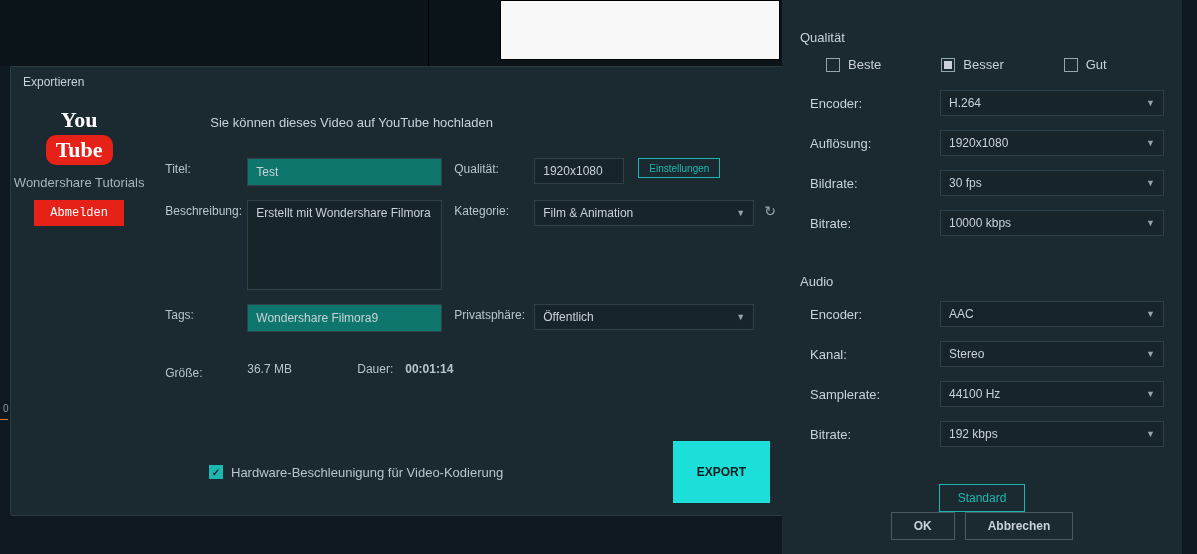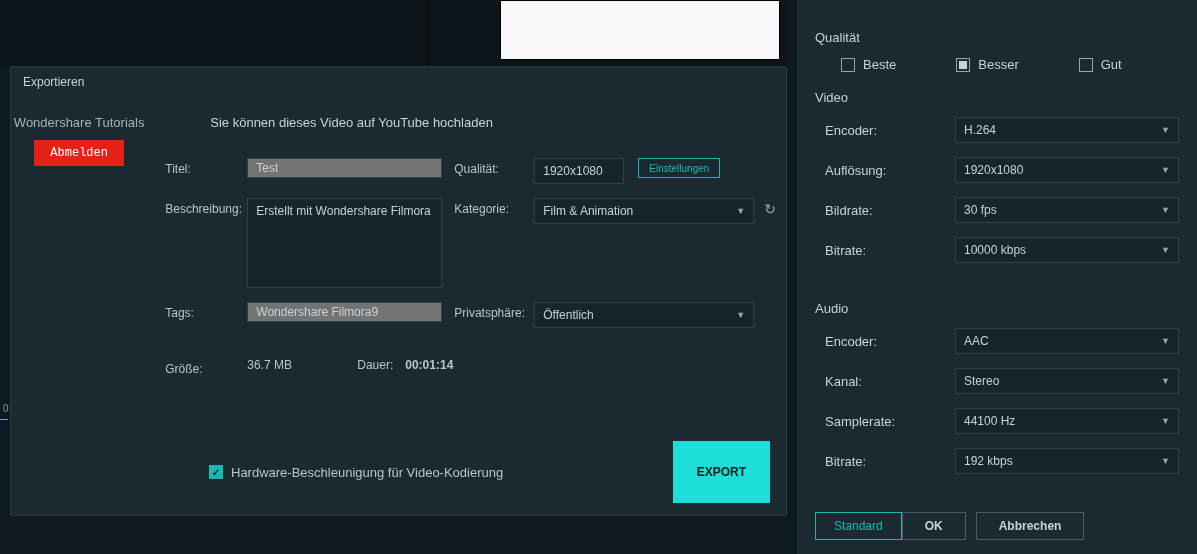--- a/index.html
+++ b/index.html
@@ -24,21 +24,21 @@
   .account-name { color: #a6b5bc; font-size: 13px; margin-top: 8px; }
   .logout-btn { background: #e62117; color: #fff; font-family: 'Courier New', monospace; font-size: 12px; border: none; padding: 6px 16px; margin-top: 10px; cursor: pointer; }
   
   .form-col { flex: 1; padding: 18px 10px 0 18px; }
   .intro { font-size: 13px; color: #c8d2d8; margin-bottom: 28px; margin-left: 45px; }
   
   .row { display: flex; align-items: flex-start; margin-bottom: 14px; }
   .lbl { width: 82px; font-size: 12px; color: #b8c5cb; padding-top: 4px; }
   .lbl2 { width: 80px; font-size: 12px; color: #b8c5cb; padding-top: 4px; text-align: left; }
   
-  .field { background: #737373; border: 1px solid #2f4048; color: #c8d2d8; font-size: 12px; padding: 5px 8px; height: 20px; }
+  .field { background: #0f766e; border: 1px solid #2f4048; color: #c8d2d8; font-size: 12px; padding: 5px 8px; height: 28px; }
   .field-195 { width: 195px; }
   .textarea { background: #17242a; border: 1px solid #2f4048; color: #c8d2d8; font-size: 12px; padding: 5px 8px; width: 195px; height: 90px; resize: none; font-family: inherit; }
   .qual-read { background: #17242a; border: 1px solid #2f4048; color: #c8d2d8; font-size: 12px; padding: 5px 8px; width: 90px; height: 26px; display: inline-flex; align-items: center; }
   .settings-btn { border: 1px solid #1bb8b2; color: #1bb8b2; background: transparent; font-size: 10px; padding: 4px 10px; height: 20px; margin-left: 14px; cursor: pointer; }
   
   .select { background: #17242a; border: 1px solid #2f4048; color: #c8d2d8; font-size: 12px; padding: 5px 8px; height: 26px; display: inline-flex; align-items: center; justify-content: space-between; cursor: pointer; }
   .sel-220 { width: 220px; }
   .chev { margin-left: 8px; font-size: 9px; color: #95a5ad; }
   
   .refresh-icon { margin-left: 10px; color: #95a5ad; font-size: 14px; cursor: pointer; padding-top: 3px; }
@@ -54,37 +54,37 @@
   .chk { width: 14px; height: 14px; border: 1px solid #1bb8b2; background: #1bb8b2; margin-right: 8px; display: inline-flex; align-items: center; justify-content: center; }
   .chk-mark { color: #0e1a20; font-size: 10px; font-weight: bold; }
   .export-btn { background: #1bdfd8; color: #0a2020; font-weight: bold; font-size: 12px; border: none; padding: 24px 24px; cursor: pointer; }
   
   
   .timeline-hint { position: absolute; left: 0; top: 393px; width: 10px; height: 30px; }
   .tl-num { color: #8a9aa2; font-size: 10px; position: absolute; left: 3px; top: 10px; }
   .tl-mark { position: absolute; left: 0; top: 26px; width: 8px; height: 1px; background: #d97f3e; }
   
   
-  .settings-panel { position: absolute; right: 0; top: 0; width: 400px; height: 554px; background: #1b2a31; padding: 4px 18px 0 18px; }
+  .settings-panel { position: absolute; right: 15px; top: 0; width: 400px; height: 554px; background: #1b2a31; padding: 4px 18px 0 18px; }
   .settings-panel-title { font-size: 11px; color: #6a7a82; margin-bottom: 14px; height: 12px; }
   
   .sec-title { font-size: 13px; color: #c8d2d8; margin-bottom: 12px; }
   .radio-row { display: flex; gap: 60px; margin-left: 26px; margin-bottom: 18px; }
   .radio { display: flex; align-items: center; cursor: pointer; }
   .radio-box { width: 14px; height: 14px; border: 1px solid #95a5ad; margin-right: 8px; display: inline-flex; align-items: center; justify-content: center; }
   .radio-dot { width: 8px; height: 8px; background: #c8d2d8; }
   .radio-label { font-size: 13px; color: #c8d2d8; }
   
   .s-row { display: flex; align-items: center; margin-bottom: 14px; }
   .s-lbl { width: 140px; font-size: 13px; color: #c8d2d8; padding-left: 10px; }
   .s-select { flex: 1; background: #17242a; border: 1px solid #2f4048; color: #c8d2d8; font-size: 12px; padding: 5px 8px; height: 26px; display: flex; align-items: center; justify-content: space-between; cursor: pointer; }
   
   .spacer-lg { height: 24px; }
   
-  .settings-footer { position: absolute; bottom: 14px; left: 18px; right: 18px; display: flex; align-items: center; }
+  .settings-footer { position: absolute; bottom: 14px; left: 18px; right: 18px; display: flex; justify-content: space-between; align-items: center; flex-direction: column; }
   .std-btn { border: 1px solid #1bb8b2; color: #1bb8b2; background: transparent; font-size: 12px; padding: 6px 18px; cursor: pointer; }
   .right-btns { display: flex; gap: 10px; }
   .ok-btn, .cancel-btn { border: 1px solid #4a5a62; color: #c8d2d8; background: transparent; font-size: 12px; padding: 6px 22px; cursor: pointer; font-weight: bold; }
 </style>
 </head>
 <body>
 
 <div class="top-preview-area">
   <div class="vertical-divider"></div>
   <div class="preview-frame"></div>
@@ -94,20 +94,24 @@
   <span class="tl-num">0</span>
   <div class="tl-mark"></div>
 </div>
 
 <div class="export-panel">
   <div class="export-header">Exportieren</div>
 
 
   <div class="export-body">
     <div class="left-col">
+      <div class="yt-logo">
+        <div class="yt-you">You</div>
+        <div class="yt-tube">Tube</div>
+      </div>
       <div class="account-name">Wondershare Tutorials</div>
       <button class="logout-btn">Abmelden</button>
     </div>
 
     <div class="form-col">
       <div class="intro">Sie können dieses Video auf YouTube hochladen</div>
 
       <div class="row">
         <div class="lbl">Titel:</div>
         <input class="field field-195" value="Test" style="">
@@ -174,21 +178,20 @@
           <span class="radio-dot"></span>
         </span>
       <span class="radio-label">Besser</span>
     </div>
     <div class="radio">
       <span class="radio-box"></span>
       <span class="radio-label">Gut</span>
     </div>
   </div>
 
-  <div class="sec-title">Video</div>
   <div class="s-row">
     <div class="s-lbl">Encoder:</div>
     <div class="s-select">
       <span>H.264</span>
       <span class="chev">▼</span>
     </div>
   </div>
   <div class="s-row">
     <div class="s-lbl">Auflösung:</div>
     <div class="s-select">

